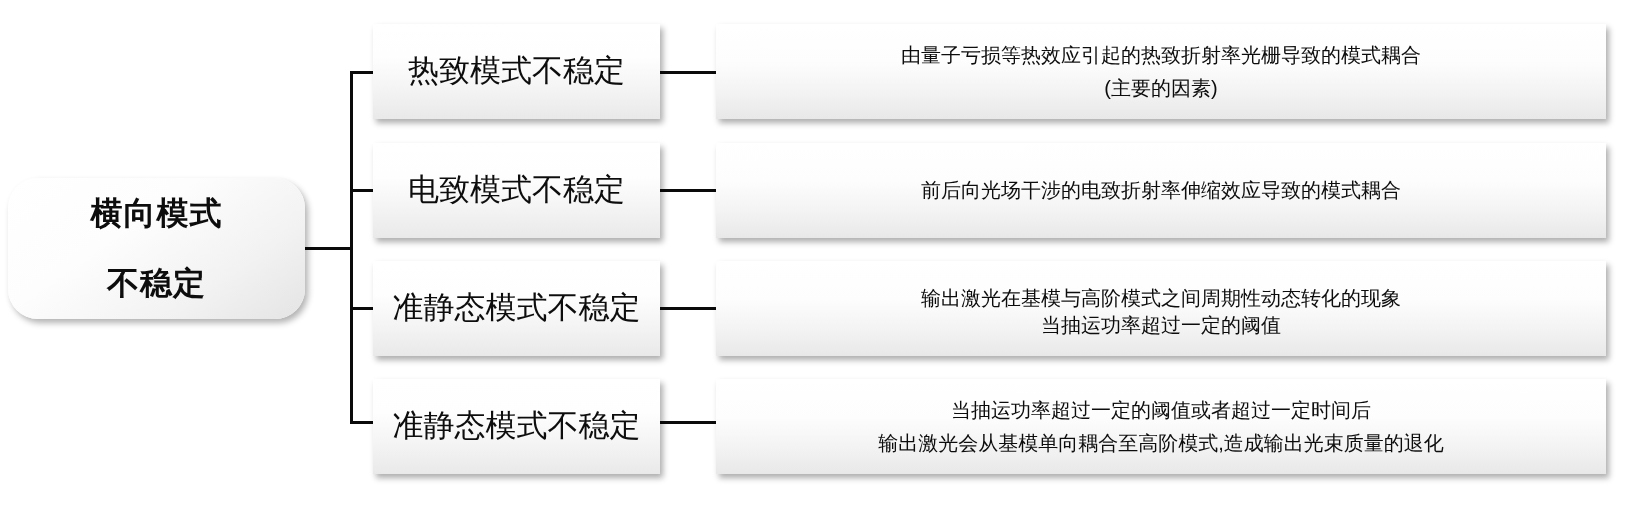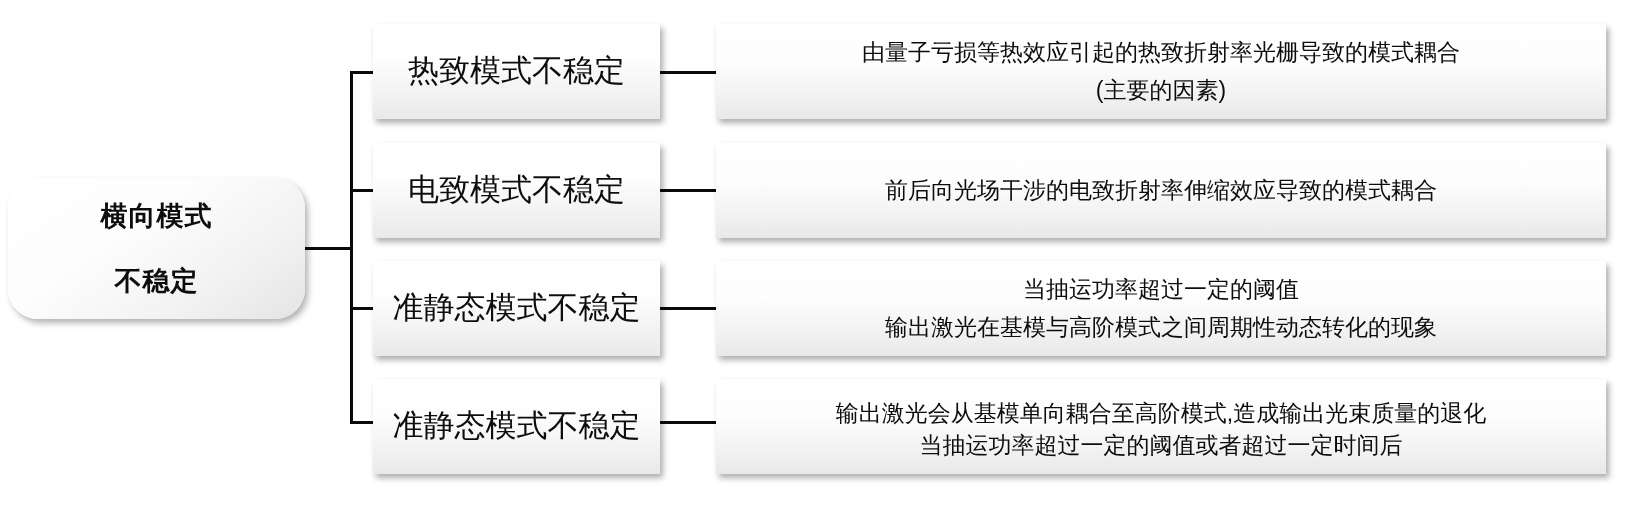--- a/index.html
+++ b/index.html
@@ -43,21 +43,21 @@
     border-radius: 30px;
     background: linear-gradient(145deg, #ffffff 0%, #fdfdfd 38%, #f2f2f2 72%, #e4e4e4 100%);
     box-shadow: 3px 4px 6px rgba(0,0,0,0.30);
     display: flex;
     flex-direction: column;
     align-items: center;
     justify-content: center;
     box-sizing: border-box;
   }
   .root-line {
-    font-size: 27px;
+    font-size: 32px;
     font-weight: bold;
     line-height: 1.05;
     letter-spacing: 1px;
     text-align: center;
   }
   .root-line.second {
     margin-top: 36px;
   }
 
   
@@ -88,21 +88,21 @@
     background: linear-gradient(to bottom, #ffffff 0%, #fdfdfd 40%, #f3f3f3 72%, #e8e8e8 100%);
     box-shadow: 3px 4px 6px rgba(0,0,0,0.32);
     display: flex;
     flex-direction: column;
     align-items: center;
     justify-content: center;
     box-sizing: border-box;
     padding: 0 6px;
   }
   .desc-line {
-    font-size: 23px;
+    font-size: 20px;
     line-height: 1.35;
     text-align: center;
     white-space: nowrap;
   }
   .desc-line.l2 {
     margin-top: 6px;
   }
 
   
   .row1 { top: 24px; }
@@ -149,25 +149,25 @@
     <div class="mid-label">电致模式不稳定</div>
   </div>
   <div class="desc-node row2">
     <div class="desc-line">前后向光场干涉的电致折射率伸缩效应导致的模式耦合</div>
   </div>
 
   <div class="mid-node row3">
     <div class="mid-label">准静态模式不稳定</div>
   </div>
   <div class="desc-node row3">
+    <div class="desc-line l2">输出激光在基模与高阶模式之间周期性动态转化的现象</div>
     <div class="desc-line">当抽运功率超过一定的阈值</div>
-    <div class="desc-line l2">输出激光在基模与高阶模式之间周期性动态转化的现象</div>
   </div>
 
   <div class="mid-node row4">
     <div class="mid-label">准静态模式不稳定</div>
   </div>
   <div class="desc-node row4">
+    <div class="desc-line">当抽运功率超过一定的阈值或者超过一定时间后</div>
     <div class="desc-line l2">输出激光会从基模单向耦合至高阶模式,造成输出光束质量的退化</div>
-    <div class="desc-line">当抽运功率超过一定的阈值或者超过一定时间后</div>
   </div>
 
 </div>
 
 </body></html>

